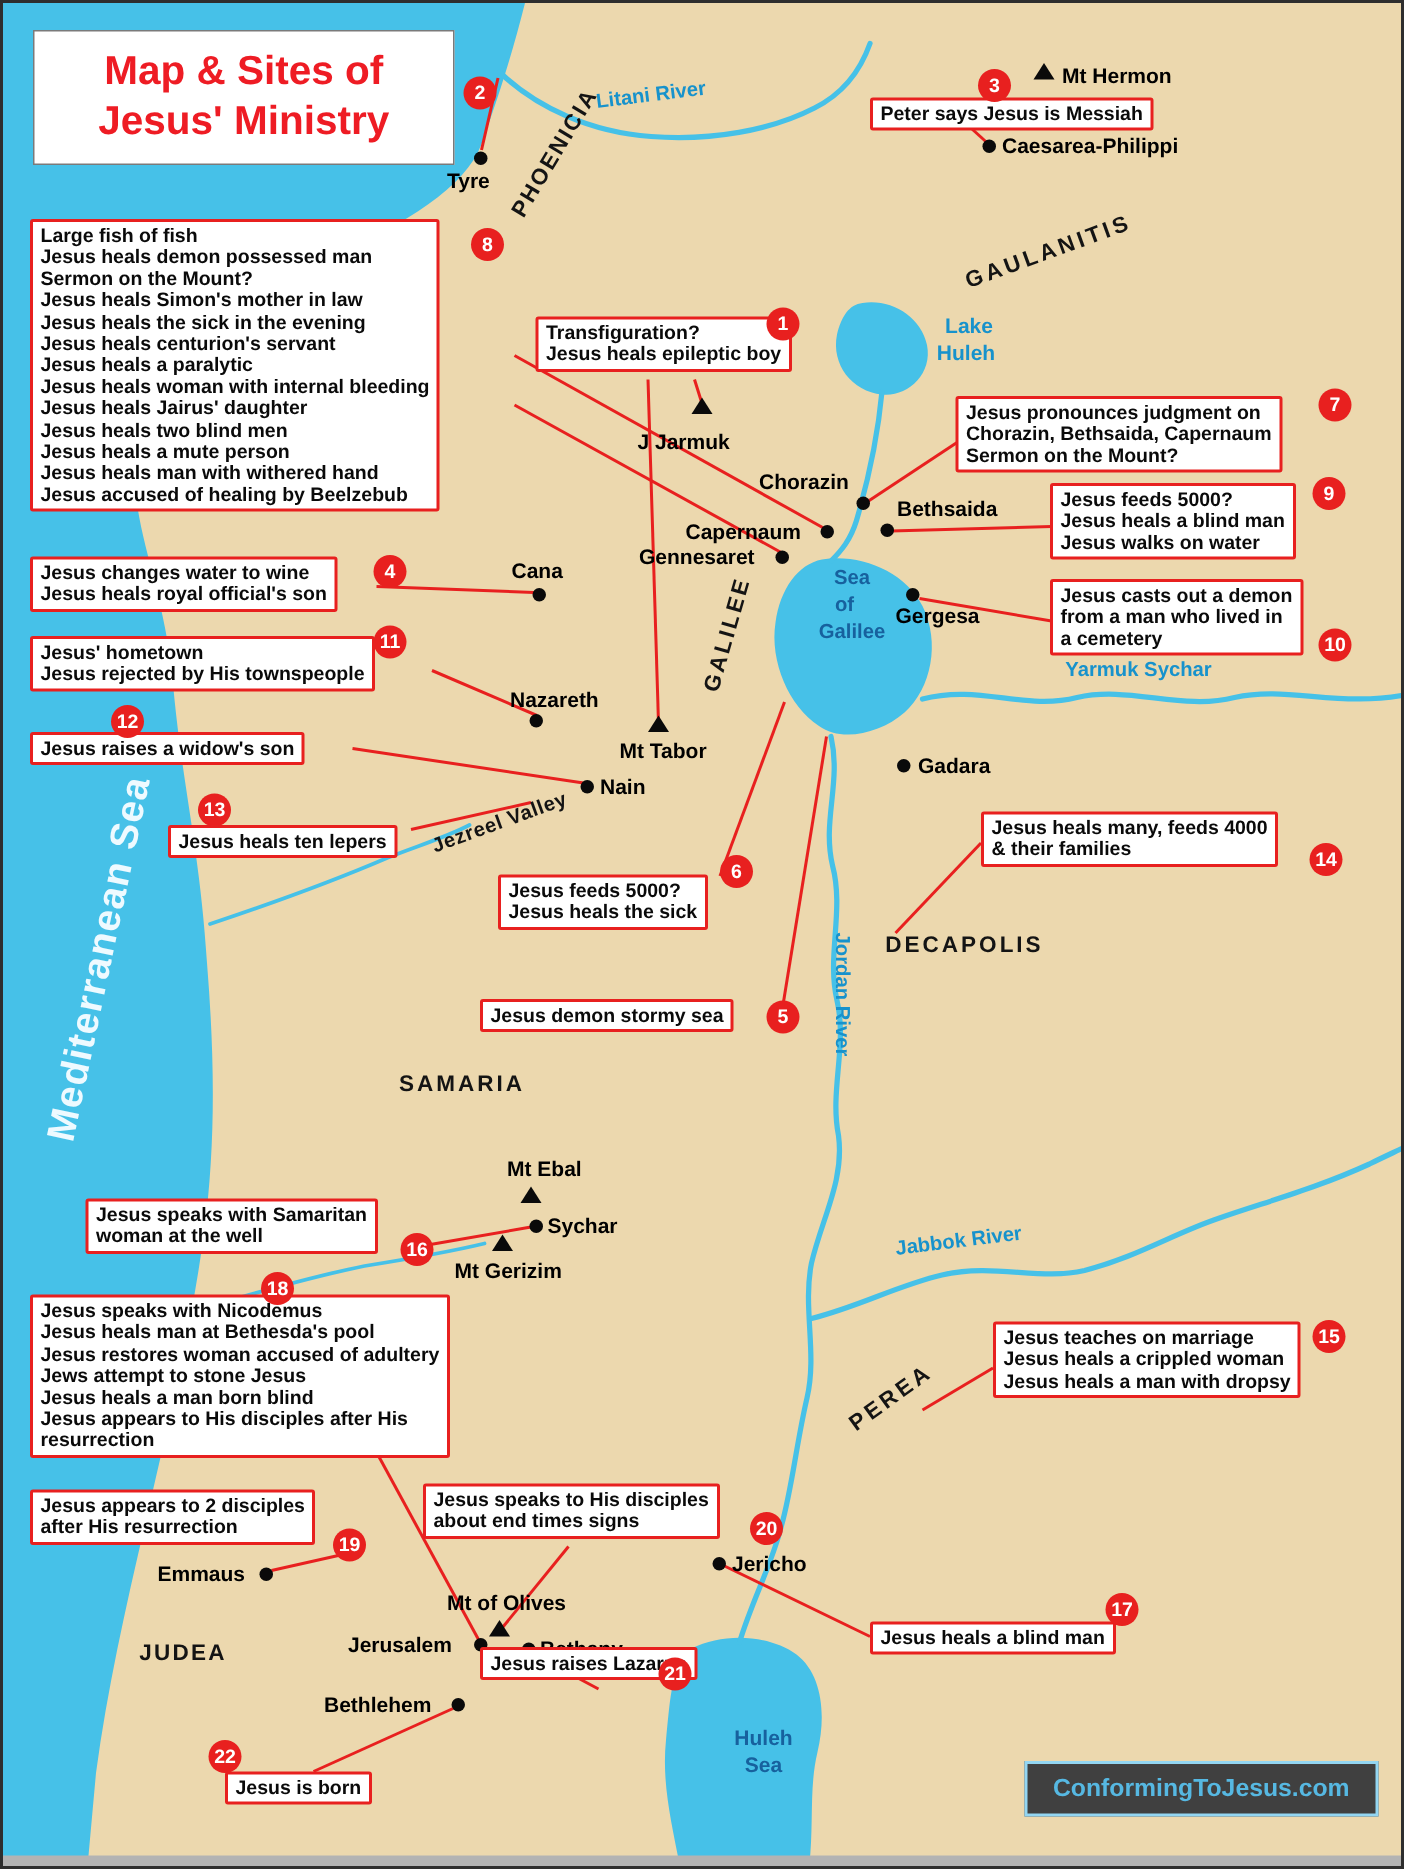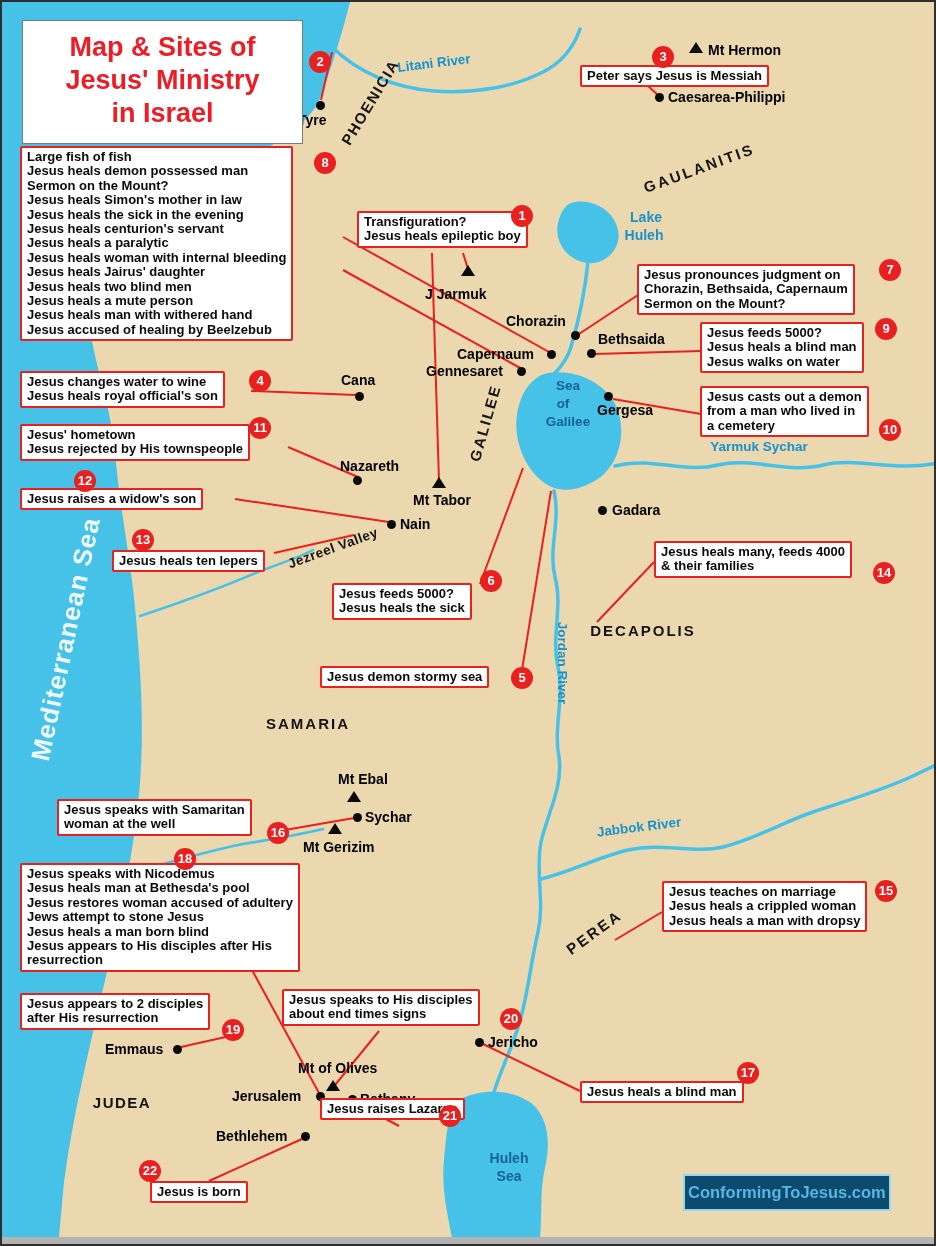--- a/index.html
+++ b/index.html
@@ -9,21 +9,21 @@
   .note { position: absolute; z-index: 5; background: #fff; border: 2px solid #e8201f; border-radius: 2px; padding: 2px 5px; font-size: 13px; line-height: 14.4px; font-weight: bold; color: #0a0a0a; white-space: nowrap; }
   .badge { position: absolute; z-index: 7; width: 22px; height: 22px; margin: -11px 0 0 -11px; border-radius: 50%; background: #e8201f; color: #fff; font-size: 13px; font-weight: bold; text-align: center; line-height: 22px; }
   .dot { position: absolute; z-index: 4; width: 9px; height: 9px; margin: -4.5px 0 0 -4.5px; border-radius: 50%; background: #0a0a0a; }
   .tri { position: absolute; z-index: 4; width: 0; height: 0; margin: -8px 0 0 -7px; border-left: 7px solid transparent; border-right: 7px solid transparent; border-bottom: 11px solid #0a0a0a; }
   .city { position: absolute; z-index: 4; font-size: 14px; font-weight: bold; color: #000; white-space: nowrap; }
   .region { position: absolute; z-index: 3; font-weight: bold; color: #141414; white-space: nowrap; }
   .wlabel { position: absolute; z-index: 3; font-weight: bold; color: #1792cc; white-space: nowrap; }
   .deep { color: #17619e; }
   .sealabel { position: absolute; z-index: 3; font-weight: bold; color: #eefaff; white-space: nowrap; }
   .titlebox { position: absolute; left: 20px; top: 18px; width: 281px; z-index: 6; background: #fff; border: 1px solid #7a7a7a; padding: 10px 4px 12px; text-align: center; color: #ee1c24; font-size: 27px; line-height: 1.23; font-weight: bold; }
-  .watermark { position: absolute; left: 681px; top: 1172px; z-index: 6; background: #0c4a6e; border: 2px solid #93d6f2; color: #56b8e2; font-weight: bold; font-size: 16.5px; padding: 7px 3px; white-space: nowrap; }
+  .watermark { position: absolute; left: 681px; top: 1172px; z-index: 6; background: #404040; border: 2px solid #93d6f2; color: #56b8e2; font-weight: bold; font-size: 16.5px; padding: 7px 17px; white-space: nowrap; }
   .bottombar { position: absolute; left: 0; bottom: 0; width: 100%; height: 7px; background: #b3b3b3; z-index: 8; }
 </style>
 </head>
 <body>
 
 <div class="stage">
 
   <svg class="geo" width="936" height="1246" viewBox="0 0 936 1246">
     <path fill="#46c1e8" d="M0,0 L348,0 C341,28 332,58 319,94 C306,130 245,160 183,184 C121,208 97,238 89,288 C81,343 106,380 113,450 C119,520 131,562 136,640 C141,702 142,760 134,820 C126,880 112,940 98,1000 C84,1060 70,1120 62,1180 L56,1246 L0,1246 Z"></path>
     <path fill="#46c1e8" d="M573,200 C592,197 612,209 616,228 C620,248 602,263 586,261 C566,259 552,241 556,221 C559,209 564,201 573,200 Z"></path>
@@ -62,21 +62,20 @@
       <line x1="377" y1="1029" x2="333" y2="1083"></line>
       <line x1="578" y1="1089" x2="481" y2="1042"></line>
       <line x1="397" y1="1124" x2="352" y2="1100"></line>
       <line x1="207" y1="1179" x2="300" y2="1137"></line>
     </g>
   </svg>
 
   <div class="titlebox">
     <div>Map &amp; Sites of</div>
     <div>Jesus' Ministry</div>
-    <div>in Israel</div>
   </div>
 
   <div class="region" style="left:368px;top:100px;font-size:15px;letter-spacing:1.5px;transform:translate(-50%,-50%) rotate(-59deg)">PHOENICIA</div>
   <div class="region" style="left:697px;top:166px;font-size:15px;letter-spacing:2.5px;transform:translate(-50%,-50%) rotate(-20deg)">GAULANITIS</div>
   <div class="region" style="left:483px;top:421px;font-size:15px;letter-spacing:2px;transform:translate(-50%,-50%) rotate(-74deg)">GALILEE</div>
   <div class="region" style="left:306px;top:721px;font-size:15px;letter-spacing:2px;transform:translate(-50%,-50%)">SAMARIA</div>
   <div class="region" style="left:641px;top:628px;font-size:15px;letter-spacing:2px;transform:translate(-50%,-50%)">DECAPOLIS</div>
   <div class="region" style="left:592px;top:930px;font-size:15px;letter-spacing:2.5px;transform:translate(-50%,-50%) rotate(-36deg)">PEREA</div>
   <div class="region" style="left:120px;top:1100px;font-size:15px;letter-spacing:1.5px;transform:translate(-50%,-50%)">JUDEA</div>
   <div class="region" style="left:331px;top:546px;font-size:13.5px;letter-spacing:0.5px;transform:translate(-50%,-50%) rotate(-20deg)">Jezreel Valley</div>

